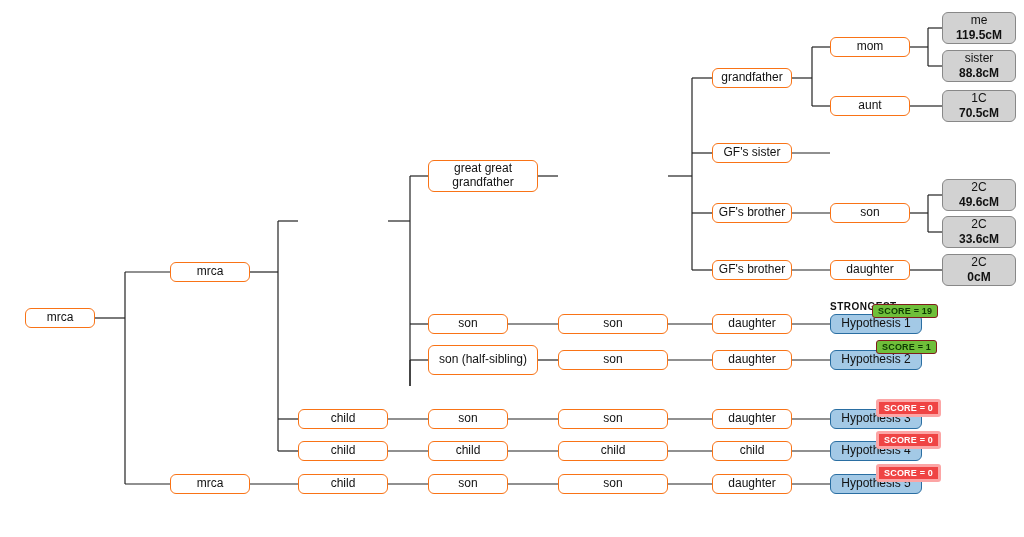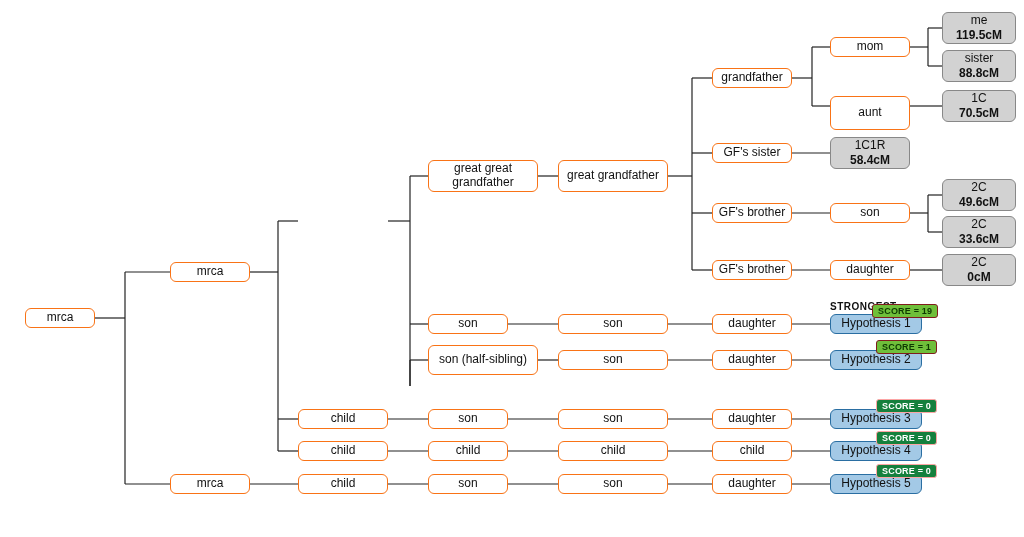--- a/index.html
+++ b/index.html
@@ -59,21 +59,21 @@
     box-sizing: border-box;
     font-size: 9px;
     font-weight: 700;
     color: #fff;
     border-radius: 3px;
     padding: 1px 5px;
     letter-spacing: 0.2px;
     text-align: center;
   }
   .badge.green { background: #6fbf3a; border: 1px solid #7f1d1d; color: #0d3a00;}
-  .badge.red   { background: #15803d; border: 1px solid #fca5a5; }
+  .badge.red   { background: #ef4444; border: 3px solid #fca5a5; }
   .label {
     position: absolute;
     font-size: 10px;
     font-weight: 700;
     letter-spacing: 0.5px;
     color: #111;
   }
 </style>
 </head>
 <body>
@@ -183,33 +183,30 @@
 
 <div class="node" style="left:170px; top:474px; width:80px; height:20px;">
       <span>mrca</span>
     </div>
 
 
 <div class="node" style="left:428px; top:160px; width:110px; height:32px;">
       <span>great great grandfather</span>
     </div>
 
-<div class="node" style="left:558px; top:160px; width:110px; height:32px;">
-      <span>great grandfather</span>
-    </div>
 
 <div class="node" style="left:712px; top:68px; width:80px; height:20px;">
       <span>grandfather</span>
     </div>
 
 <div class="node" style="left:830px; top:37px; width:80px; height:20px;">
       <span>mom</span>
     </div>
 
-<div class="node" style="left:830px; top:96px; width:80px; height:34px;text-align:center;">
+<div class="node" style="left:830px; top:96px; width:80px; height:20px;text-align:center;">
       <span>aunt</span>
     </div>
 
 <div class="node shaded" style="left:942px; top:12px; width:74px; height:32px;">
       <span class="two-line">
         <span class="rel">me</span>
         <span class="cm">119.5cM</span>
       </span>
     </div>
 
@@ -224,26 +221,20 @@
       <span class="two-line">
         <span class="rel">1C</span>
         <span class="cm">70.5cM</span>
       </span>
     </div>
 
 <div class="node" style="left:712px; top:143px; width:80px; height:20px;">
       <span>GF's sister</span>
     </div>
 
-<div class="node shaded" style="left:830px; top:137px; width:80px; height:32px;">
-      <span class="two-line">
-        <span class="rel">1C1R</span>
-        <span class="cm">58.4cM</span>
-      </span>
-    </div>
 
 <div class="node" style="left:712px; top:203px; width:80px; height:20px;">
       <span>GF's brother</span>
     </div>
 
 <div class="node" style="left:830px; top:203px; width:80px; height:20px;">
       <span>son</span>
     </div>
 
 <div class="node shaded" style="left:942px; top:179px; width:74px; height:32px;">

